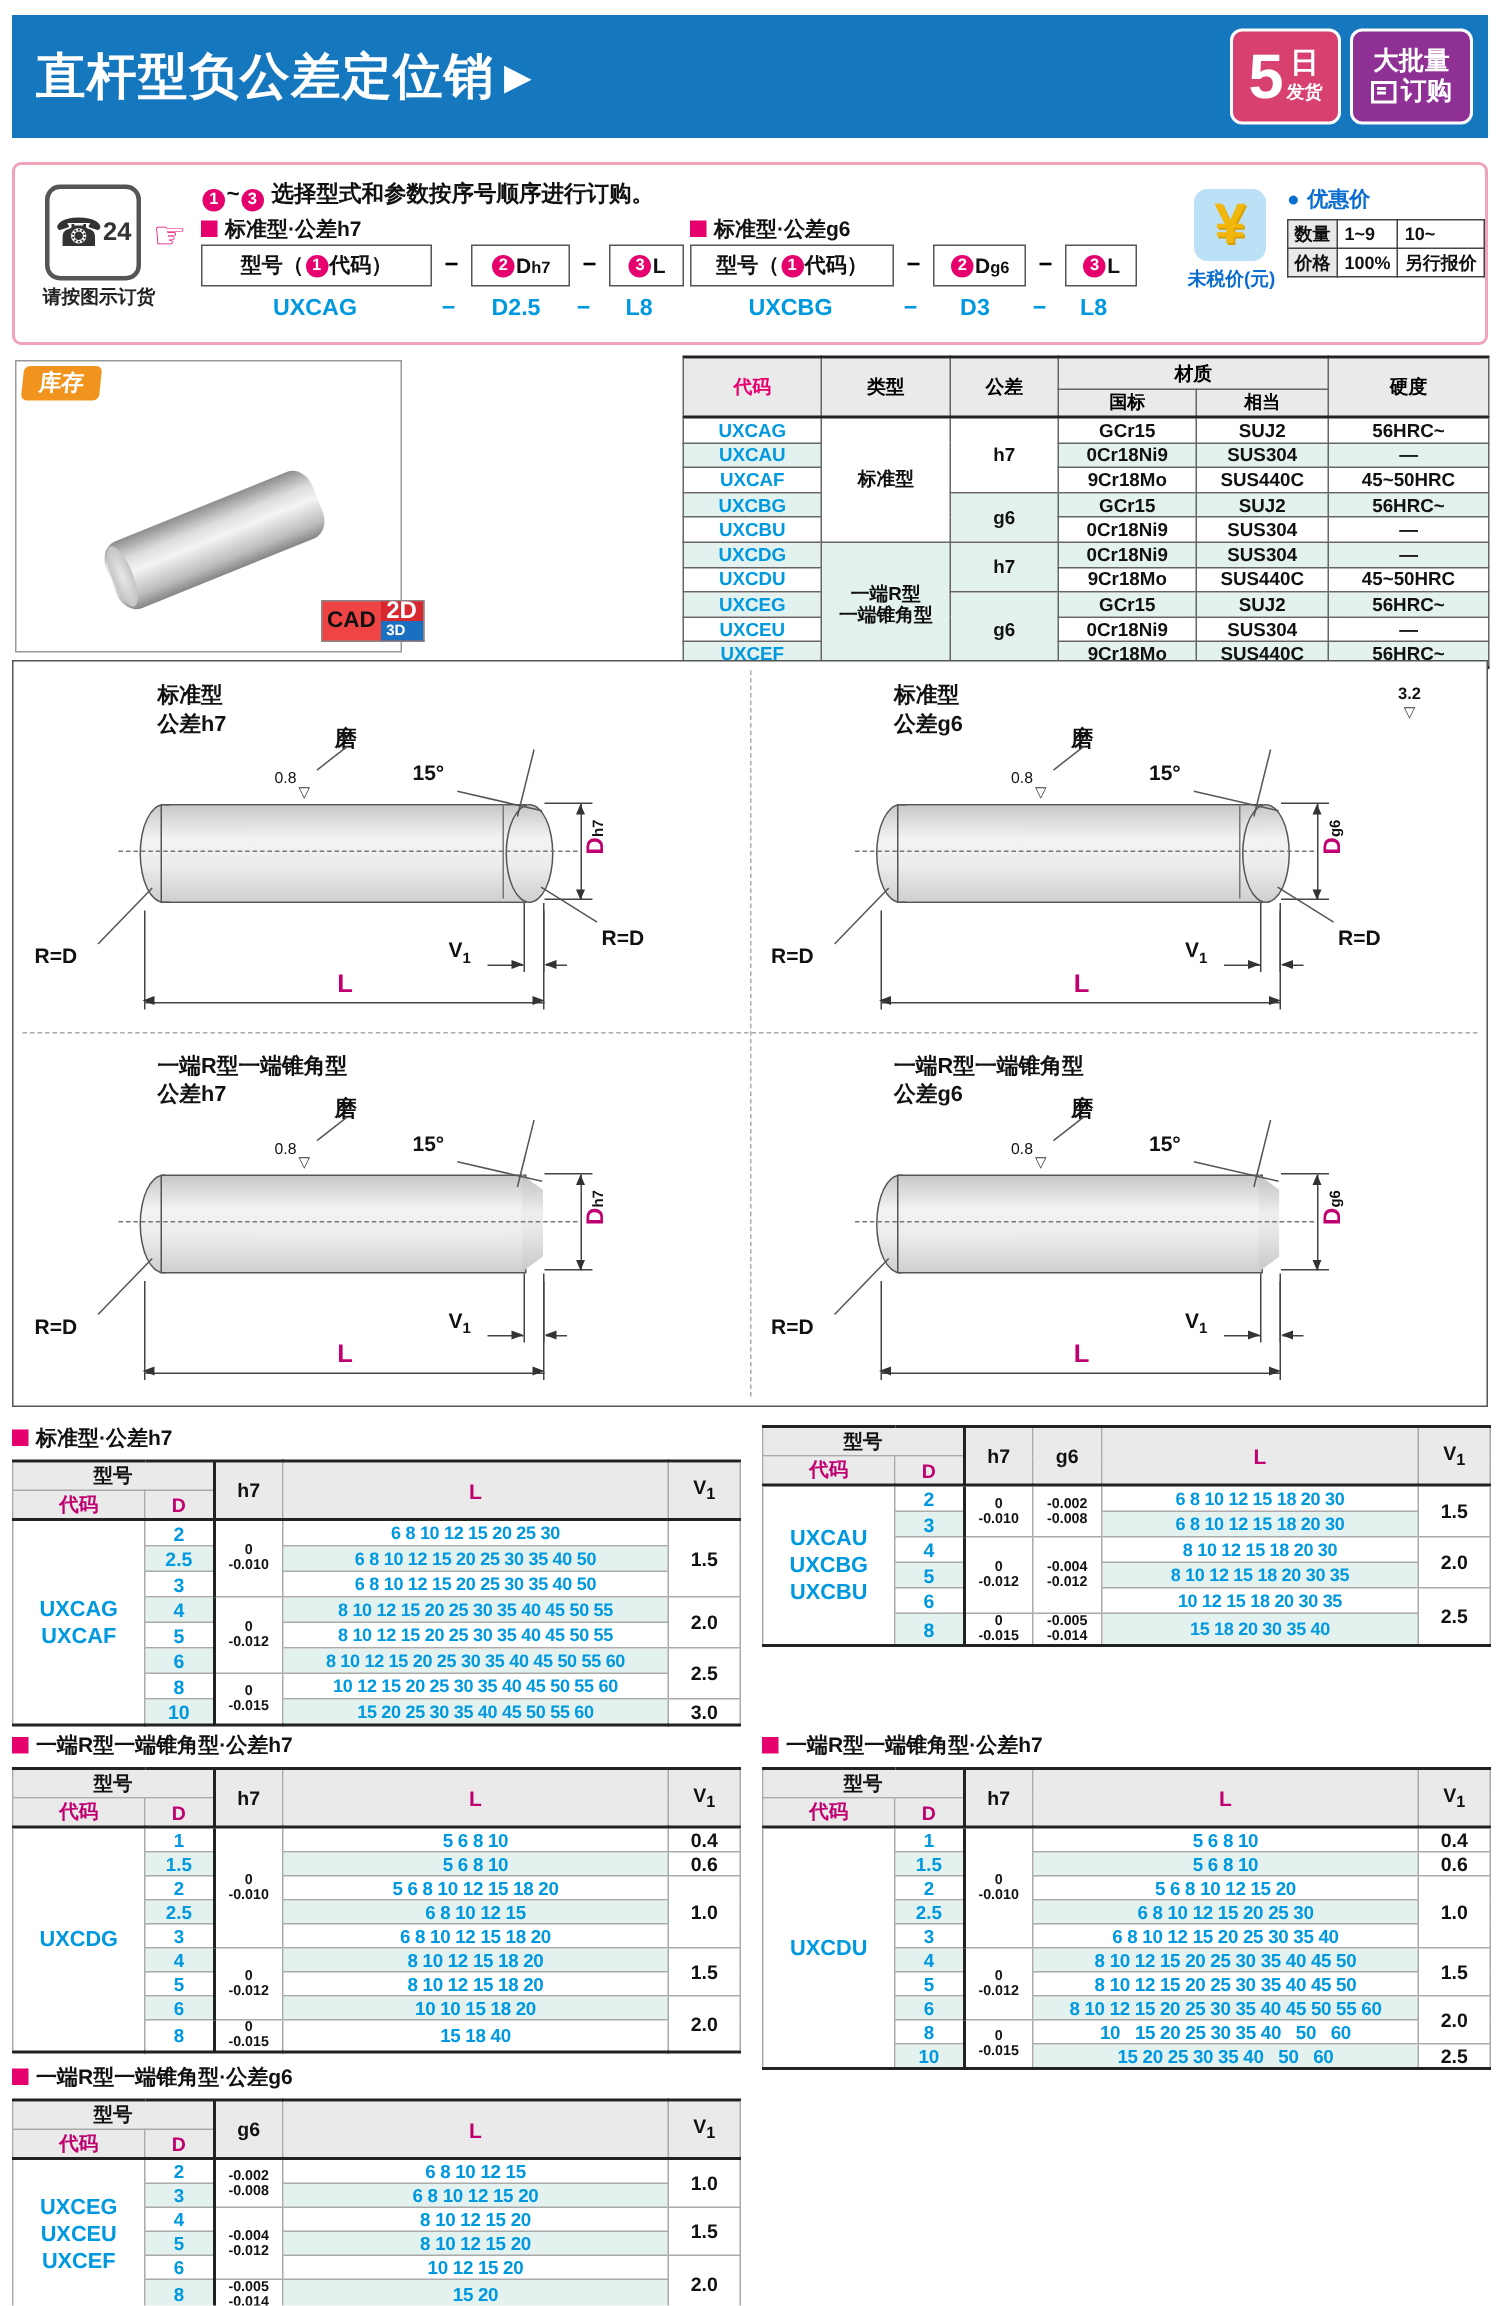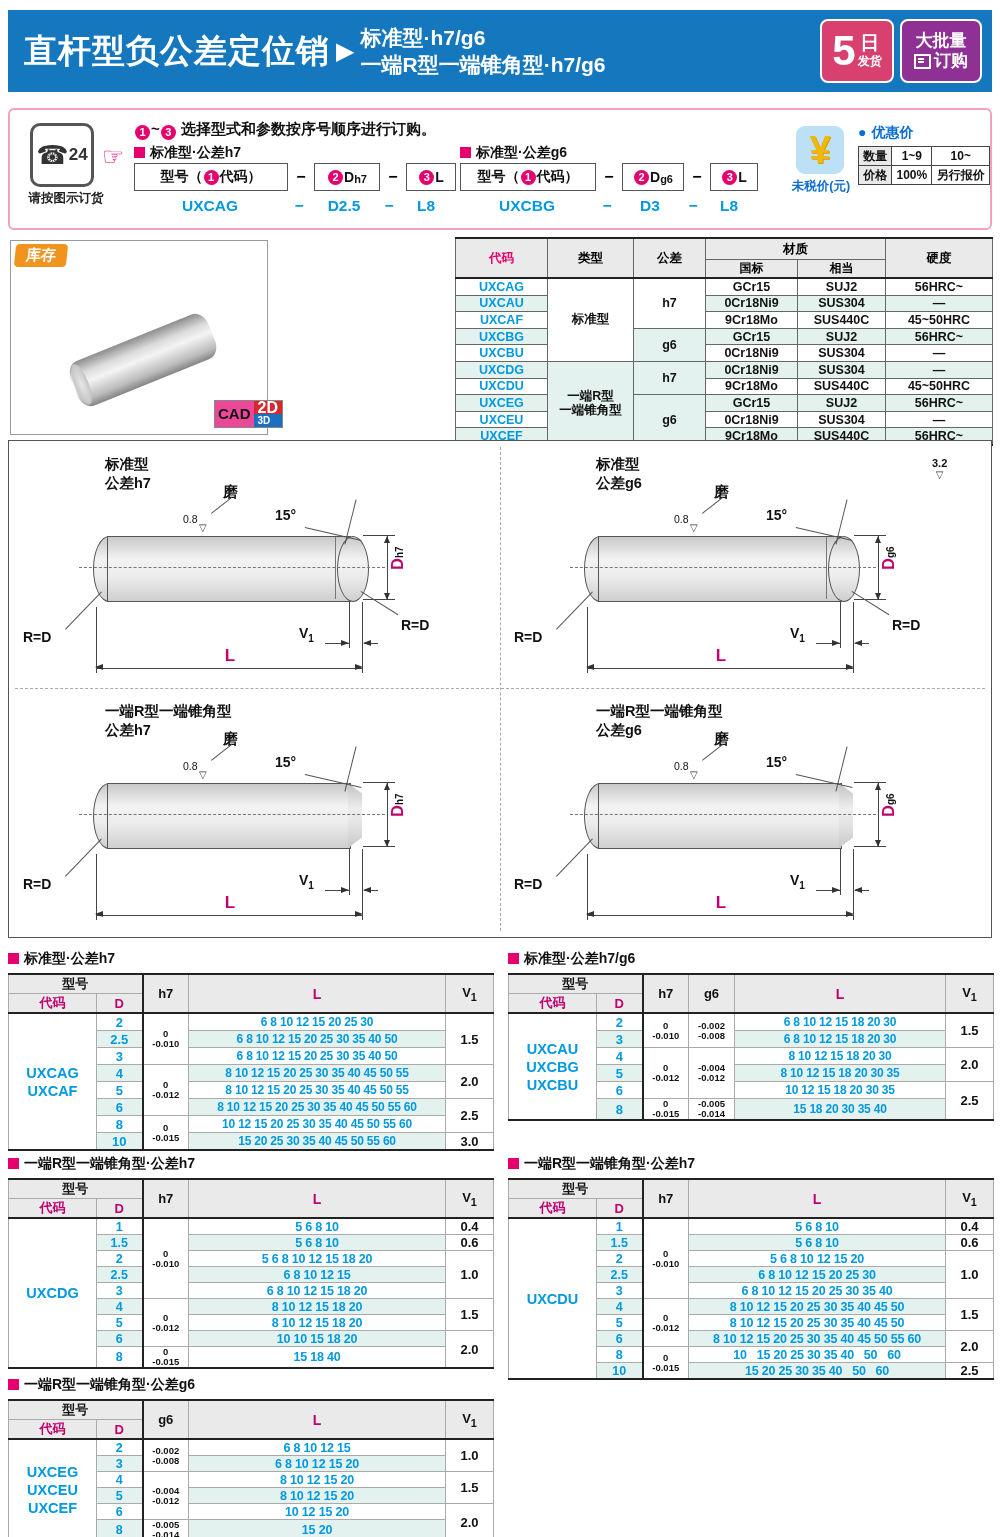--- a/index.html
+++ b/index.html
@@ -40,31 +40,31 @@
   .bdash{font-size:16px;font-weight:bold;width:12px;text-align:center}
   .exrow{top:87px;display:flex;align-items:center;gap:7px;color:#0099E0;font-size:15.5px;font-weight:bold}
   .exrow span{text-align:center}
   .edash{width:12px}
   .yenbox{left:786px;top:16px;width:48px;height:48px;background:#BCE0F5;border-radius:9px;display:flex;align-items:center;justify-content:center}
   .yen{color:#F2B70C;font-size:38px;font-weight:bold;text-shadow:1px 1px 0 #d99e00}
   .untax{left:762px;top:68px;width:98px;text-align:center;color:#0A6ED1;font-weight:bold;font-size:12.5px}
   .promo{left:848px;top:14px;color:#0A6ED1;font-weight:bold;font-size:14px}
   .pdot{margin-right:5px}
   .ptable{left:848px;top:36px;border-collapse:collapse;font-size:12px;font-weight:bold;color:#111}
-  .ptable td{border:1px solid #444;height:18px;padding:0 4px;text-align:center;white-space:nowrap}
+  .ptable td{border:1px solid #444;height:18px;padding:0 4px;text-align:left;white-space:nowrap}
   .plab{background:#E9E9E9;width:32px}
 
   
   .photo{left:10px;top:240px;width:256px;height:193px;border:1px solid #999;background:#fff}
   .stockb{left:15px;top:244px;background:#F0941D;color:#fff;font-weight:bold;font-size:15px;padding:2px 11px;border-radius:4px;transform:skewX(-6deg);z-index:3}
   .pin1{left:62px;top:272px;width:50px;height:142px;border-radius:10px/14px;background:linear-gradient(90deg,#969696,#e6e6e6 32%,#f6f6f6 48%,#c4c4c4 78%,#8c8c8c);transform:rotate(2deg)}
   .pin1:before{content:"";position:absolute;left:2px;top:1px;width:44px;height:12px;border-radius:50%;background:radial-gradient(#fafafa,#cfcfcf)}
   .pin2{left:120px;top:335px;width:148px;height:48px;border-radius:12px/15px;background:linear-gradient(180deg,#8d8d8d,#dcdcdc 28%,#f4f4f4 48%,#bcbcbc 82%,#858585);transform:rotate(-22deg)}
   .pin2:before{content:"";position:absolute;left:1px;top:2px;width:14px;height:43px;border-radius:50%;background:radial-gradient(#e8e8e8,#b5b5b5)}
-  .cad{left:214px;top:400px;display:flex;align-items:stretch;border:1px solid #888;background:#ec4899}
+  .cad{left:214px;top:400px;display:flex;align-items:stretch;border:1px solid #888;background:#ef4444}
   .cadtxt{font-weight:bold;font-size:15px;padding:4px 3px;color:#111}
   .cadcol{display:flex;flex-direction:column}
   .c2d{background:#D7282F;color:#fff;font-size:16px;font-weight:bold;padding:0 4px;line-height:13px}
   .c3d{background:#1B6FC0;color:#fff;font-size:10px;font-weight:bold;padding:0 4px;line-height:13px}
 
   
   .mat{left:455px;top:237px;width:537px;border-collapse:collapse;table-layout:fixed}
   .mat th,.mat td{border:1px solid #666;font-size:12.5px;padding:0;text-align:center;white-space:nowrap;overflow:hidden}
   .mat thead th{background:#EAEAEA;font-weight:bold}
   .mat{border-top:2px solid #222;border-bottom:2px solid #222}
@@ -146,24 +146,20 @@
   table.spec tr.alt td.dval,table.spec tr.alt td.lval{background:#E3F2EE}
   .thickL{border-left:2px solid #222 !important}
   table.sm td.dval,table.sm td.lval{height:15px;font-size:12.5px}
 </style>
 </head>
 <body>
 
 <div class="hdr abs">
   <span class="hdr-title">直杆型负公差定位销</span>
   <span class="hdr-arrow">▶</span>
-  <span class="hdr-sub">
-    <span>标准型·h7/g6</span><br>
-    <span>一端R型一端锥角型·h7/g6</span>
-  </span>
   <span class="hdr-badges">
     <span class="badge5">
       <span class="b5num">5</span>
       <span class="b5col">
         <span class="b5ri">日</span>
         <span class="b5sub">发货</span>
       </span>
     </span>
     <span class="badgeB">
       <span class="bb1">大批量</span>
@@ -607,21 +603,20 @@
         </tr>
         <tr class="alt">
           <td class="dval">10</td>
           <td class="lval">15 20 25 30 35 40 45 50 55 60</td>
           <td class="vval" rowspan="1">3.0</td>
         </tr>
       </tbody>
     </table>
   </div>
 <div class="tblwrap abs t1" id="tbl1">
-    <div class="ttl"><span class="sq"></span><span>标准型·公差h7/g6</span></div>
     <table class="spec">
       <colgroup>
         <col style="width: 88px;">
         <col style="width: 46px;">
         <col style="width: 46px;">
         <col style="width: 46px;">
         <col>
         <col style="width: 48px;">
       </colgroup>
       <thead>

